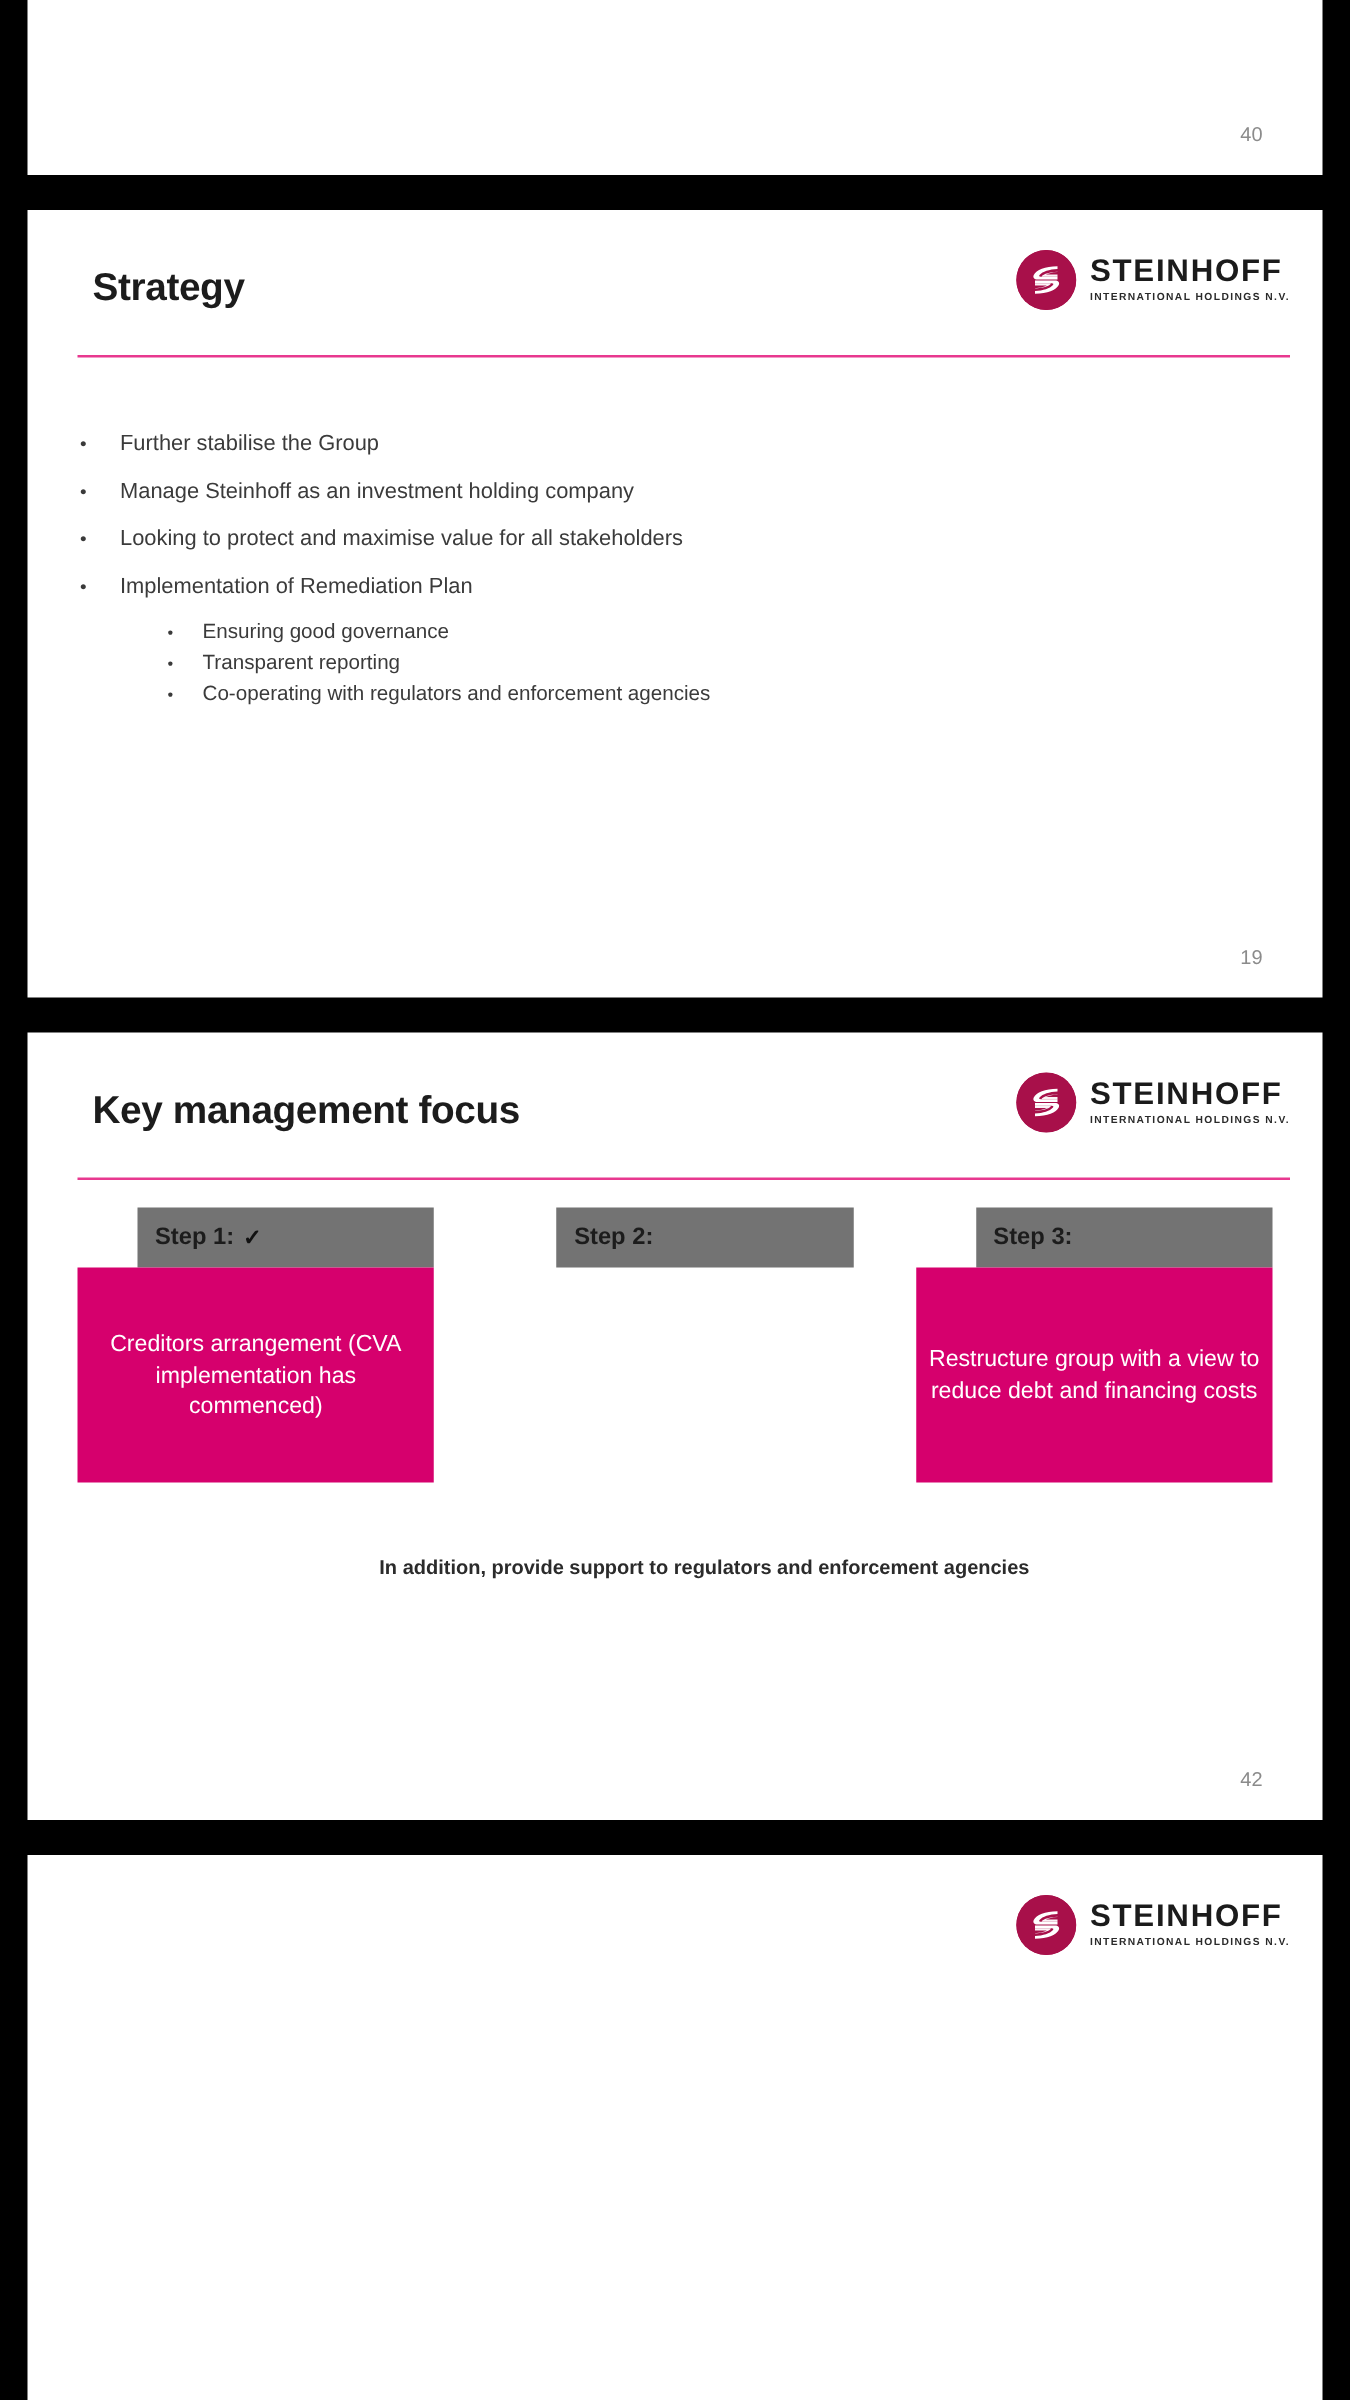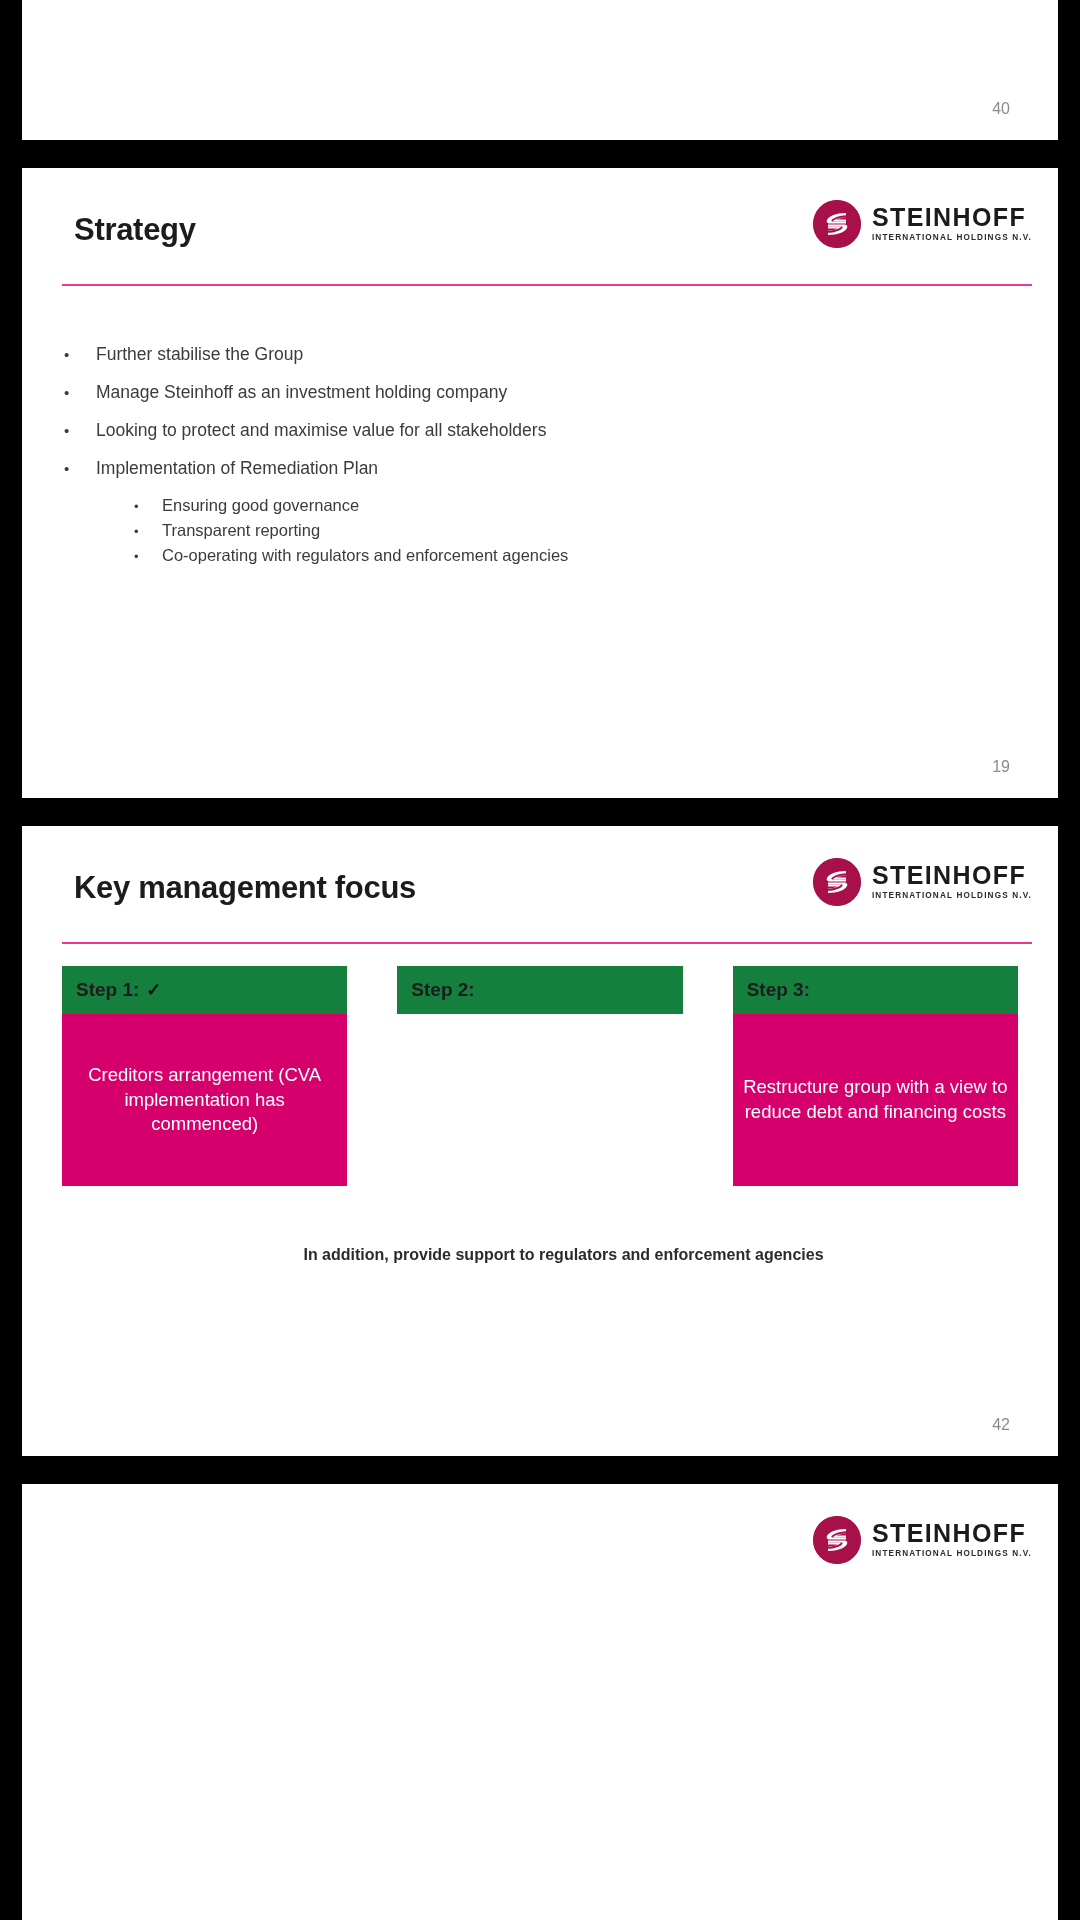--- a/index.html
+++ b/index.html
@@ -169,29 +169,30 @@
     top: 140px;
     display: flex;
     gap: 50px;
   }
   .step-card {
     flex: 1 1 0;
     display: flex;
     flex-direction: column;
   }
   .step-head {
-    background: #15803d;
+    background: #737373;
     height: 48px;
     display: flex;
     align-items: center;
     padding-left: 14px;
     font-size: 19px;
     font-weight: bold;
     color: #1c1c1c;
     gap: 7px;
+    margin-left: 48px;
   }
   .step-check {
     font-size: 18px;
     color: #111111;
     line-height: 1;
   }
   .step-body {
     background: #d6006d;
     height: 172px;
     display: flex;

